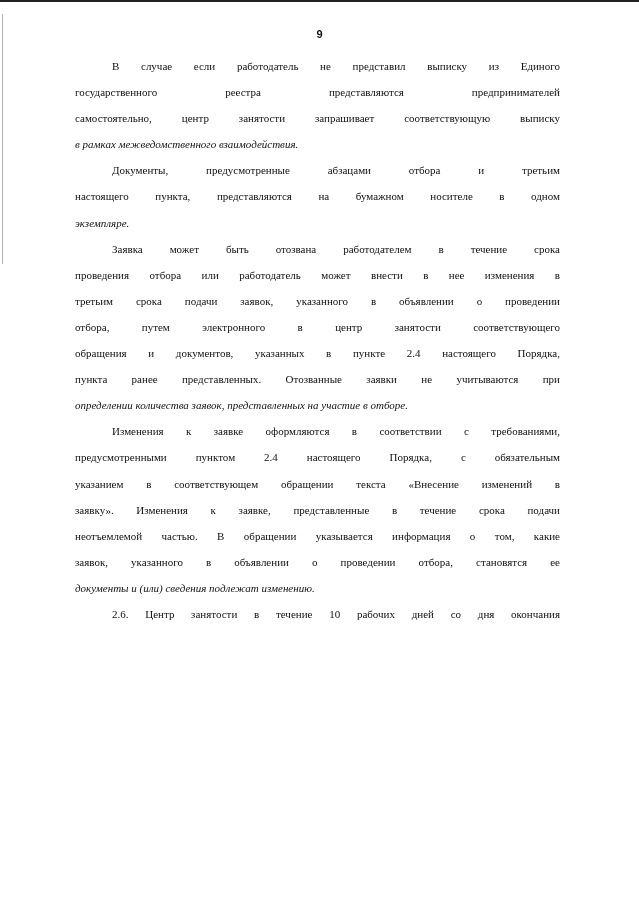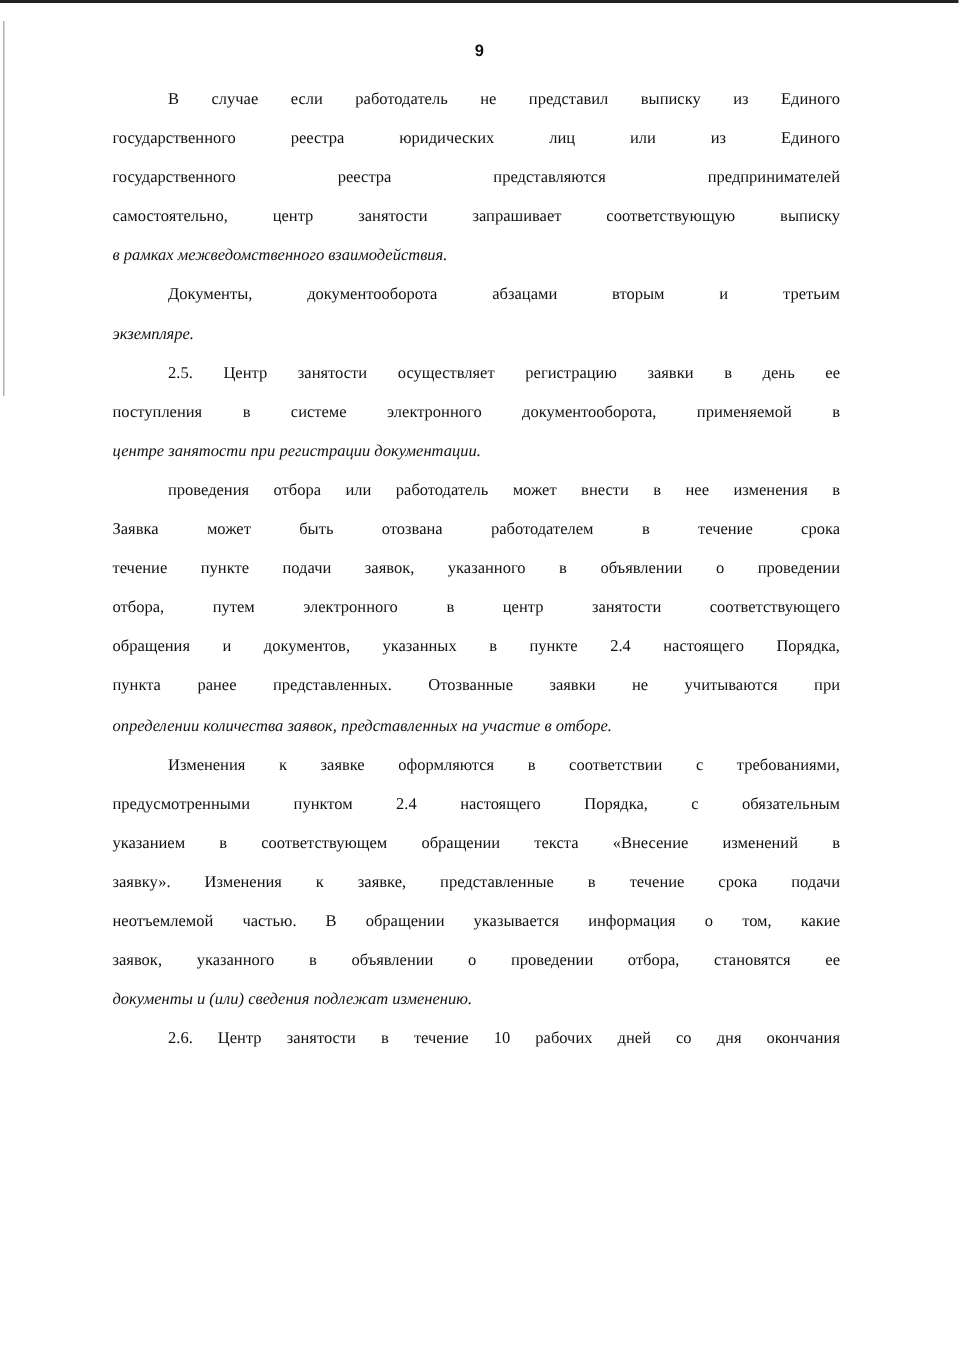--- a/index.html
+++ b/index.html
@@ -20,38 +20,33 @@
 <body>
 
 <div class="topedge"></div>
 <div class="leftedge"></div>
 
 <div class="page-num">9</div>
 
 <div class="body">
   <div class="para" style="margin-bottom:0;">
     <span class="line">В случае если работодатель не представил выписку из Единого</span>
-    <span class="line">государственного реестра юридических лиц или из Единого</span>
     <span class="line">государственного реестра представляются предпринимателей</span>
     <span class="line">самостоятельно, центр занятости запрашивает соответствующую выписку</span>
     <span class="line last">в рамках межведомственного взаимодействия.</span>
   </div>
   <div class="para">
-    <span class="line">Документы, документооборота абзацами вторым и третьим</span>
+    <span class="line">Документы, предусмотренные абзацами отбора и третьим</span>
+    <span class="line">настоящего пункта, представляются на бумажном носителе в одном</span>
     <span class="line last">экземпляре.</span>
   </div>
   <div class="para">
-    <span class="line">2.5. Центр занятости осуществляет регистрацию заявки в день ее</span>
-    <span class="line">поступления в системе электронного документооборота, применяемой в</span>
-    <span class="line last">центре занятости при регистрации документации.</span>
-  </div>
-  <div class="para">
+    <span class="line">Заявка может быть отозвана работодателем в течение срока</span>
     <span class="line">проведения отбора или работодатель может внести в нее изменения в</span>
-    <span class="line">Заявка может быть отозвана работодателем в течение срока</span>
-    <span class="line">течение пункте подачи заявок, указанного в объявлении о проведении</span>
+    <span class="line">третьим срока подачи заявок, указанного в объявлении о проведении</span>
     <span class="line">отбора, путем электронного в центр занятости соответствующего</span>
     <span class="line">обращения и документов, указанных в пункте 2.4 настоящего Порядка,</span>
     <span class="line">пункта ранее представленных. Отозванные заявки не учитываются при</span>
     <span class="line last">определении количества заявок, представленных на участие в отборе.</span>
   </div>
   <div class="para">
     <span class="line">Изменения к заявке оформляются в соответствии с требованиями,</span>
     <span class="line">предусмотренными пунктом 2.4 настоящего Порядка, с обязательным</span>
     <span class="line">указанием в соответствующем обращении текста «Внесение изменений в</span>
     <span class="line">заявку». Изменения к заявке, представленные в течение срока подачи</span>

